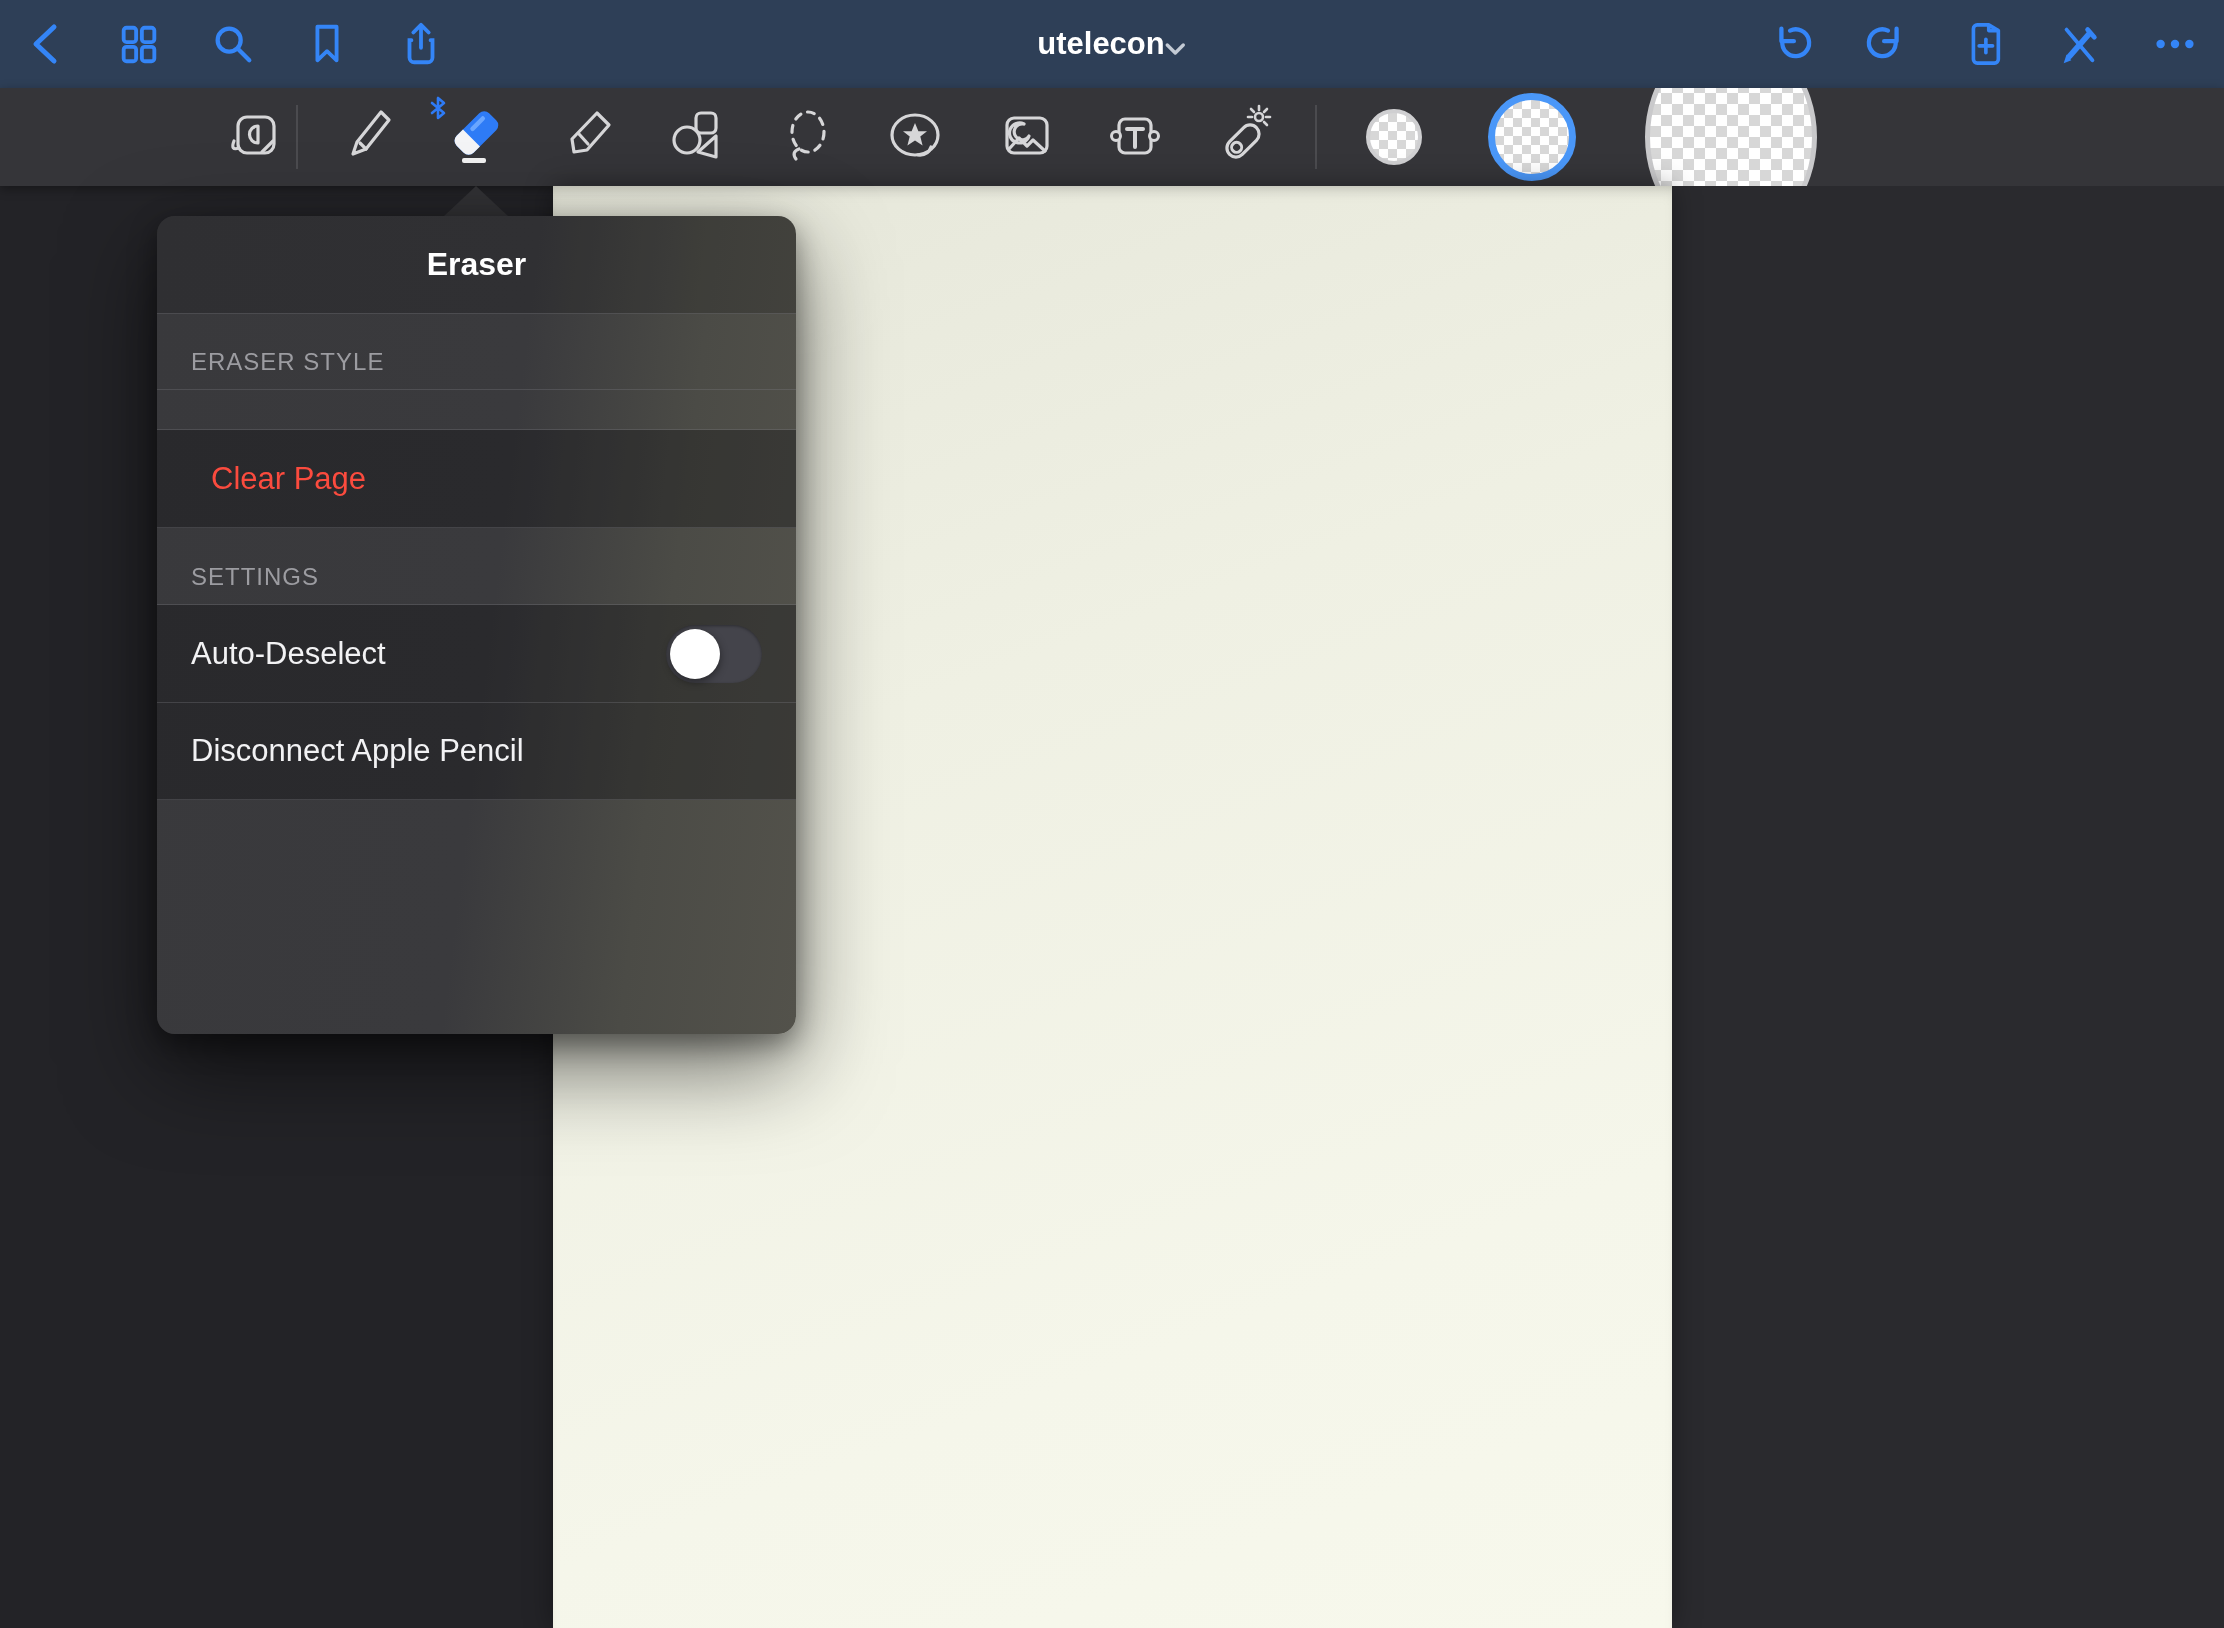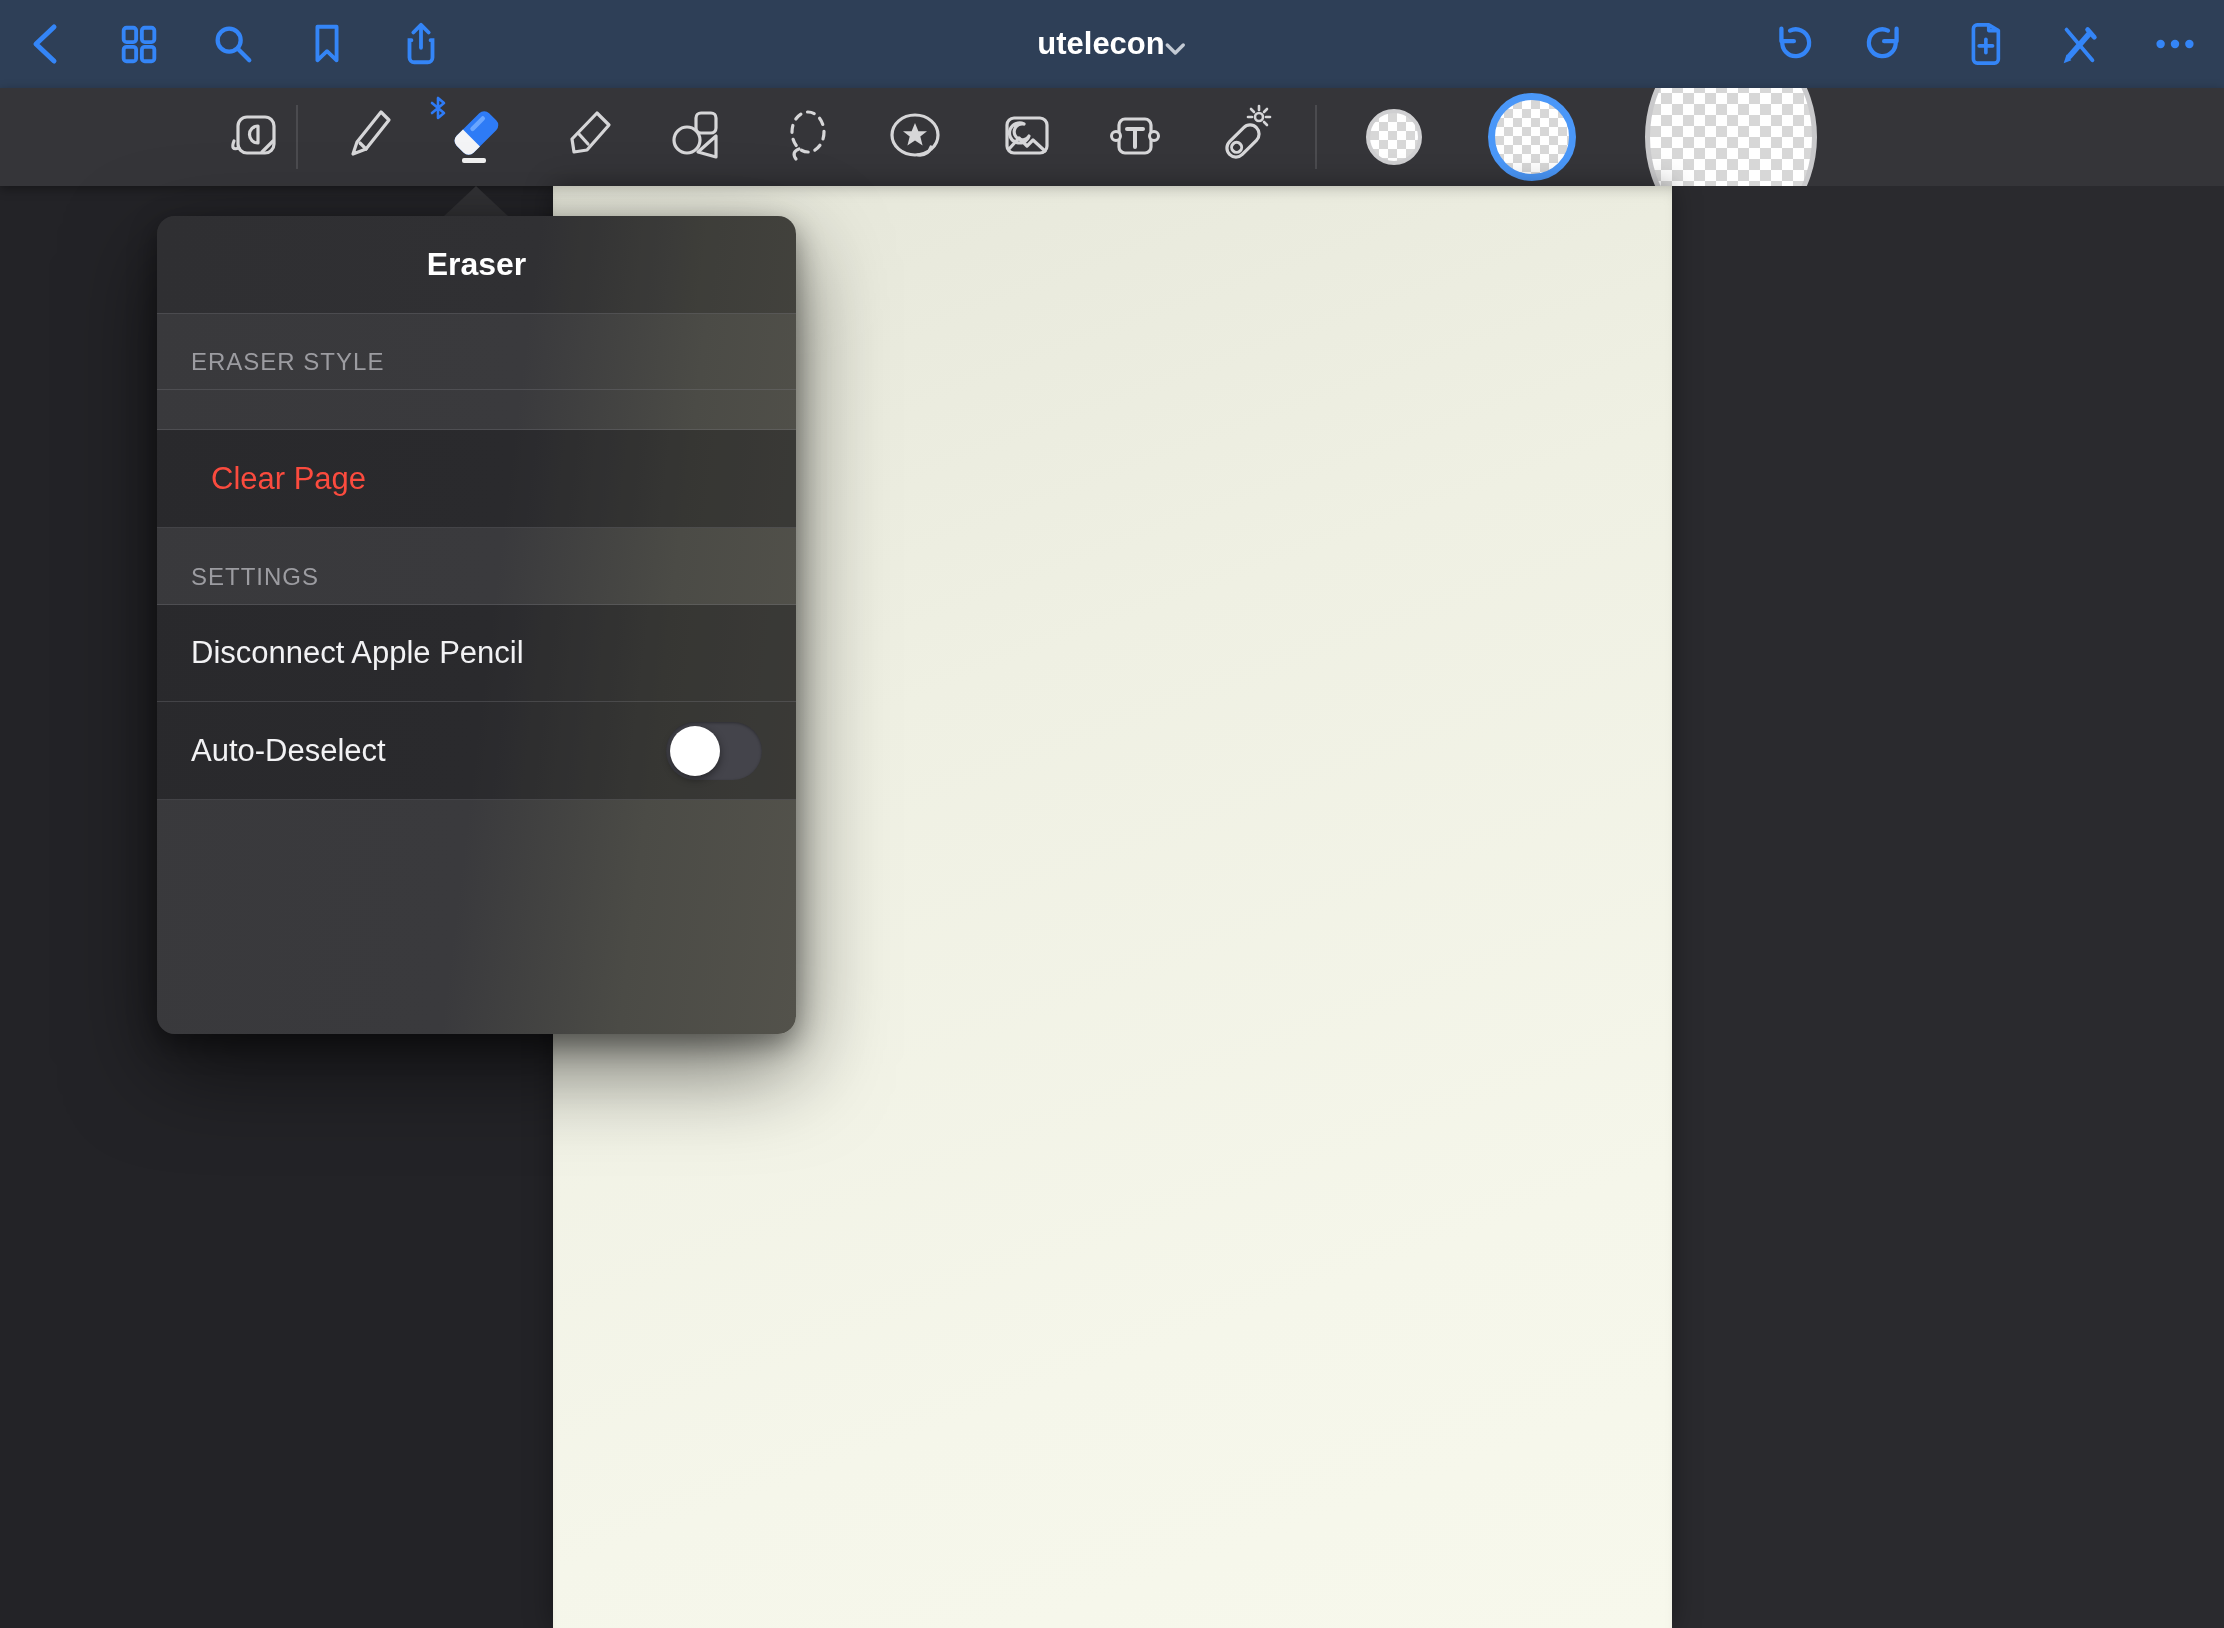--- a/index.html
+++ b/index.html
@@ -325,25 +325,25 @@
 
   <div class="pop-gap"></div>
 
 
   <div class="pop-row" style="height:98px">
     <span class="lbl destructive">Clear Page</span>
   </div>
 
   <div class="pop-header settings">SETTINGS</div>
 
-  <div class="pop-row" style="height:97px">
-    <span class="lbl">Disconnect Apple Pencil</span>
-  </div>
-
   <div class="pop-row" style="height:98px">
     <span class="lbl">Auto-Deselect</span>
     <span class="switch">
         <span class="knob"></span>
       </span>
   </div>
 
+  <div class="pop-row" style="height:97px">
+    <span class="lbl">Disconnect Apple Pencil</span>
+  </div>
+
   <div style="height:34px"></div>
 </div>
 
 </body></html>

